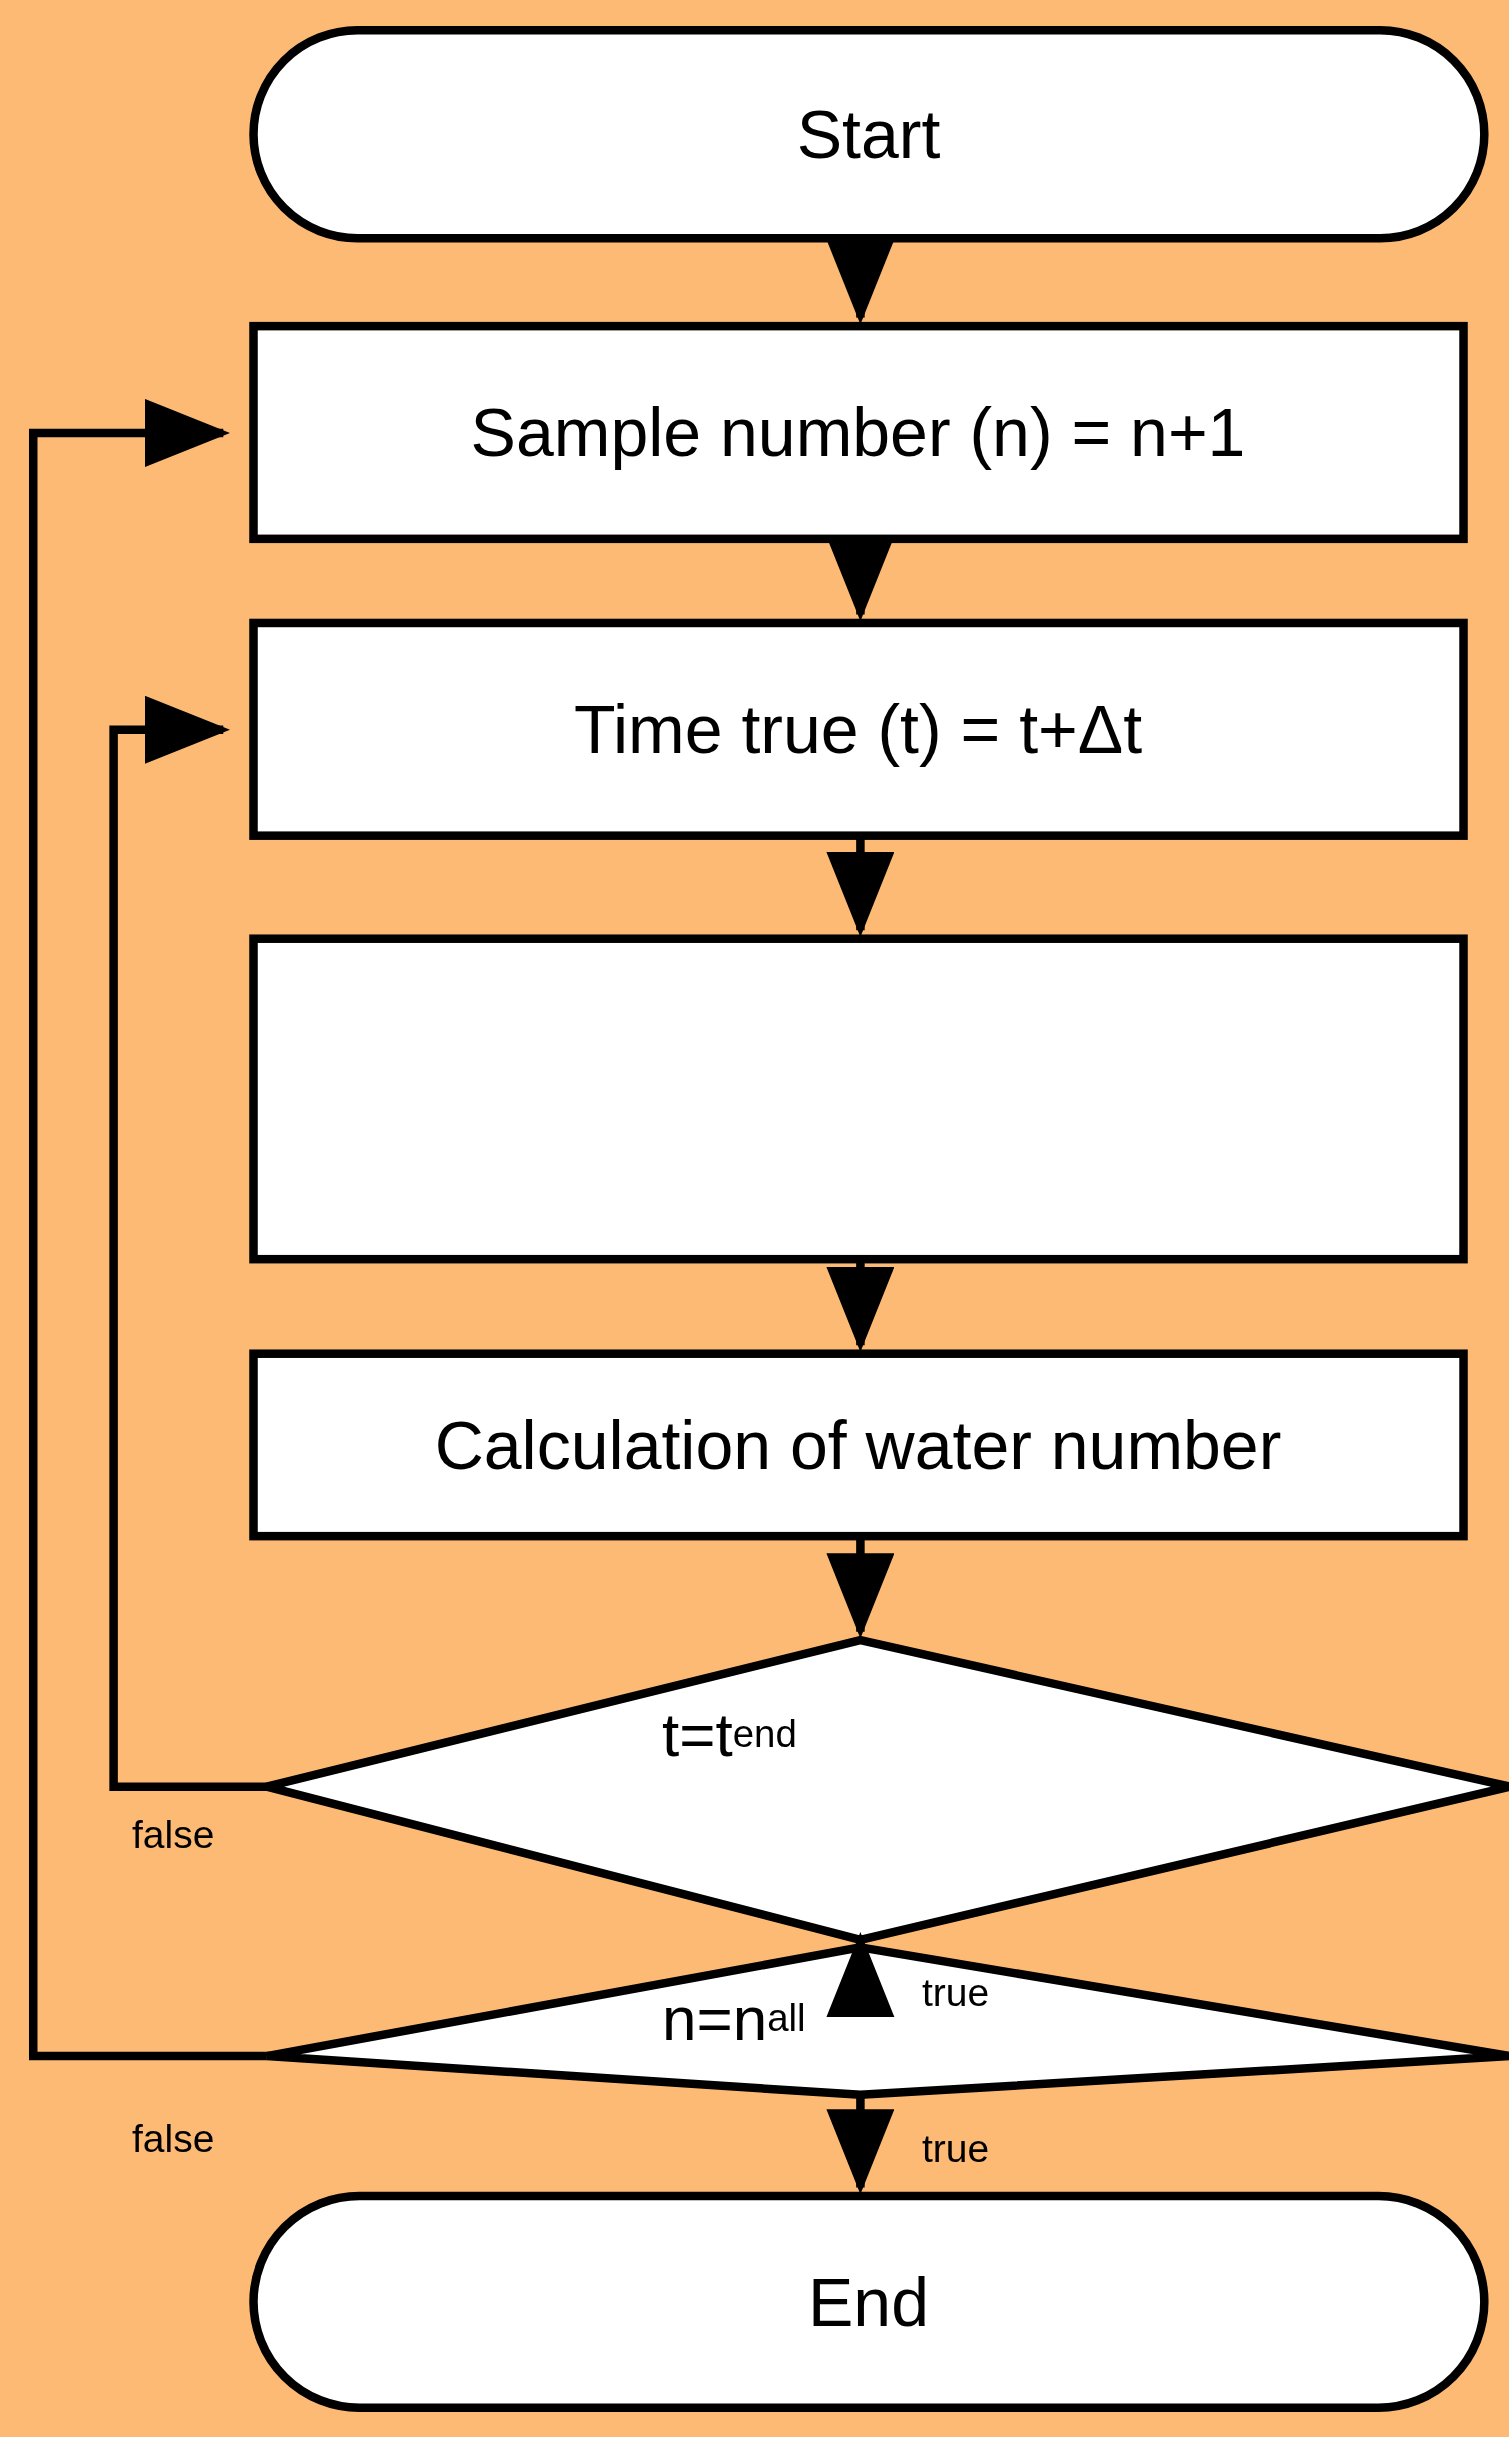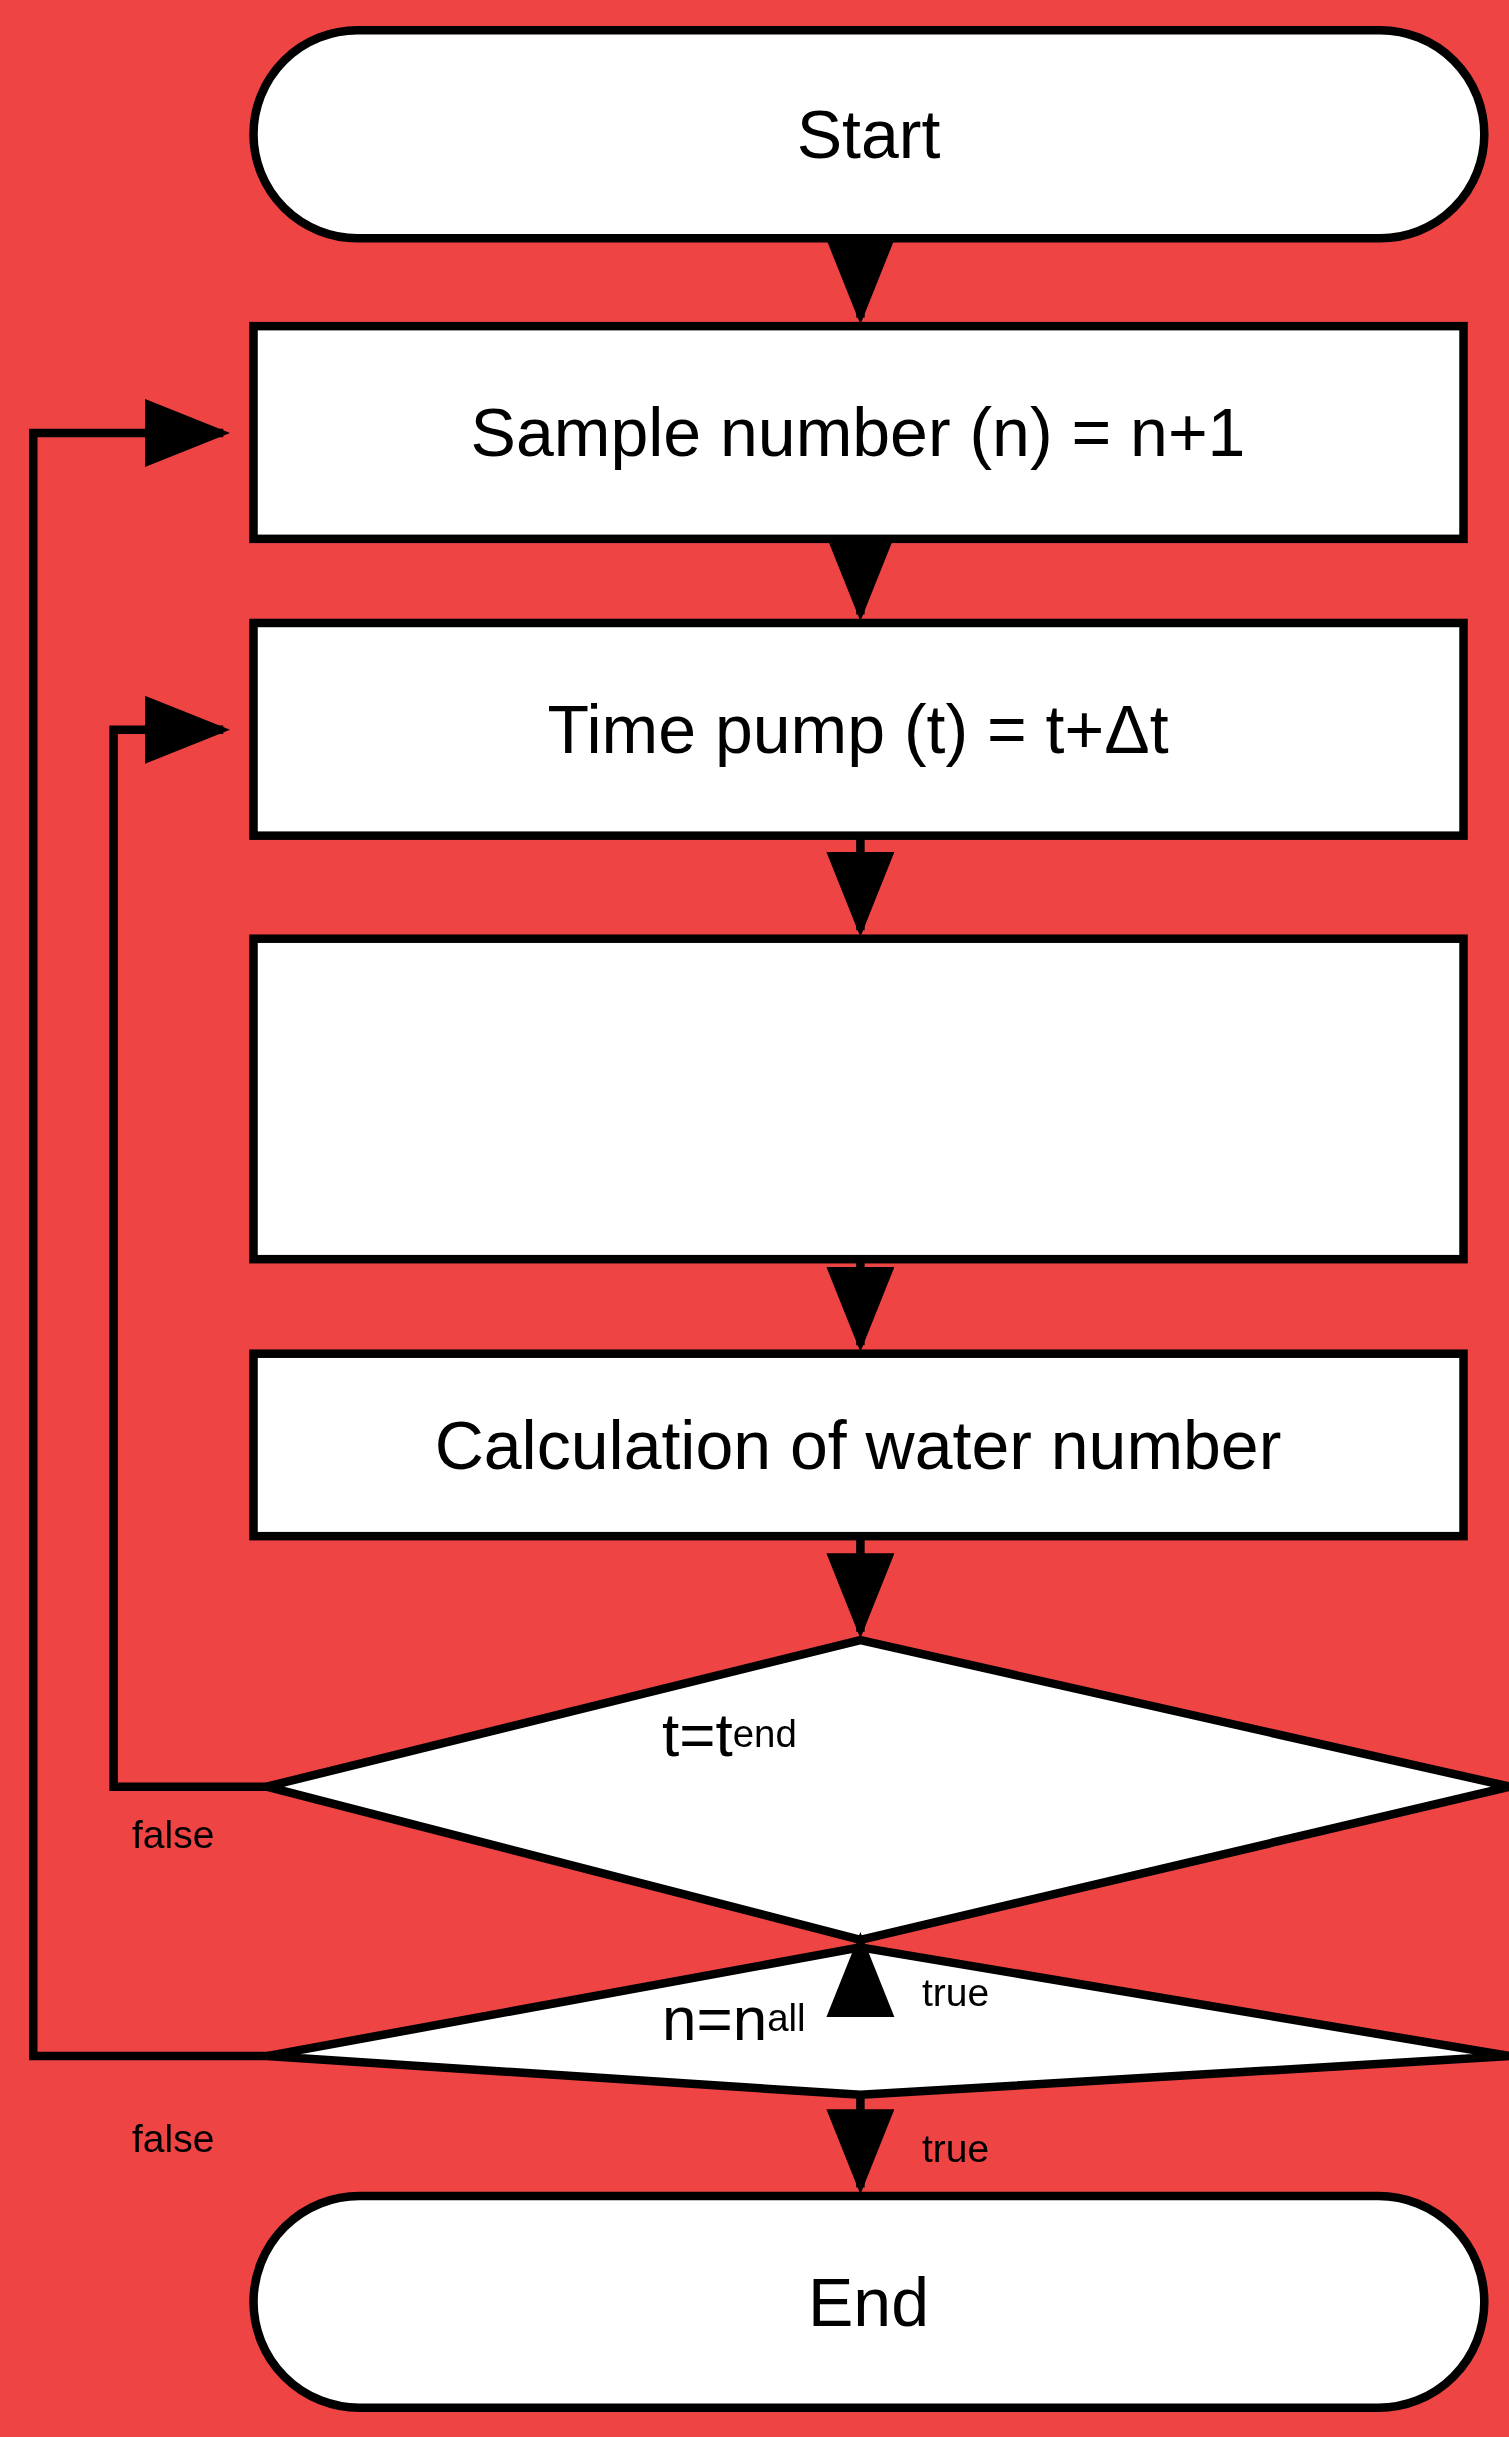--- a/index.html
+++ b/index.html
@@ -9,21 +9,21 @@
   }
   body {
     width: 1510px;
     height: 2438px;
     font-family: "Liberation Sans", sans-serif;
   }
   #flowchart-root {
     position: relative;
     width: 1510px;
     height: 2438px;
-    background: #ef4444;
+    background: #fdba74;
     overflow: hidden;
   }
   #flow-svg {
     position: absolute;
     left: 0;
     top: 0;
     width: 1510px;
     height: 2438px;
   }
   .node-label {
@@ -102,21 +102,21 @@
       <polyline points="282,1890 120,1890 120,772 236,772" marker-end="url(#arrowhead)"></polyline>
 
       <polyline points="282,2175 35,2175 35,458 236,458" marker-end="url(#arrowhead)"></polyline>
     </g>
   </svg>
 
   <div class="node-label terminator-label" style="left:253px; top:30px; width:1231px; height:208px;">Start</div>
 
   <div class="node-label process-label" style="left:253px; top:326px; width:1210px; height:213px;text-align:center;">Sample number (n) = n+1</div>
 
-  <div class="node-label process-label" style="left:253px; top:623px; width:1210px; height:213px;">Time pump (t) = t+Δt</div>
+  <div class="node-label process-label" style="left:253px; top:623px; width:1210px; height:213px;">Time true (t) = t+Δt</div>
 
 
   <div class="node-label process-label" style="left:253px; top:1354px; width:1210px; height:182px;">Calculation of water number</div>
 
   <div class="node-label decision-label" style="left:662px; top:1692px; width:397px; height:85px; justify-content:flex-start;">
     <span>t=t</span><span class="sub">end</span>
   </div>
 
   <div class="node-label decision-label" style="left:662px; top:1976px; width:397px; height:85px; justify-content:flex-start;">
     <span>n=n</span><span class="sub">all</span>

